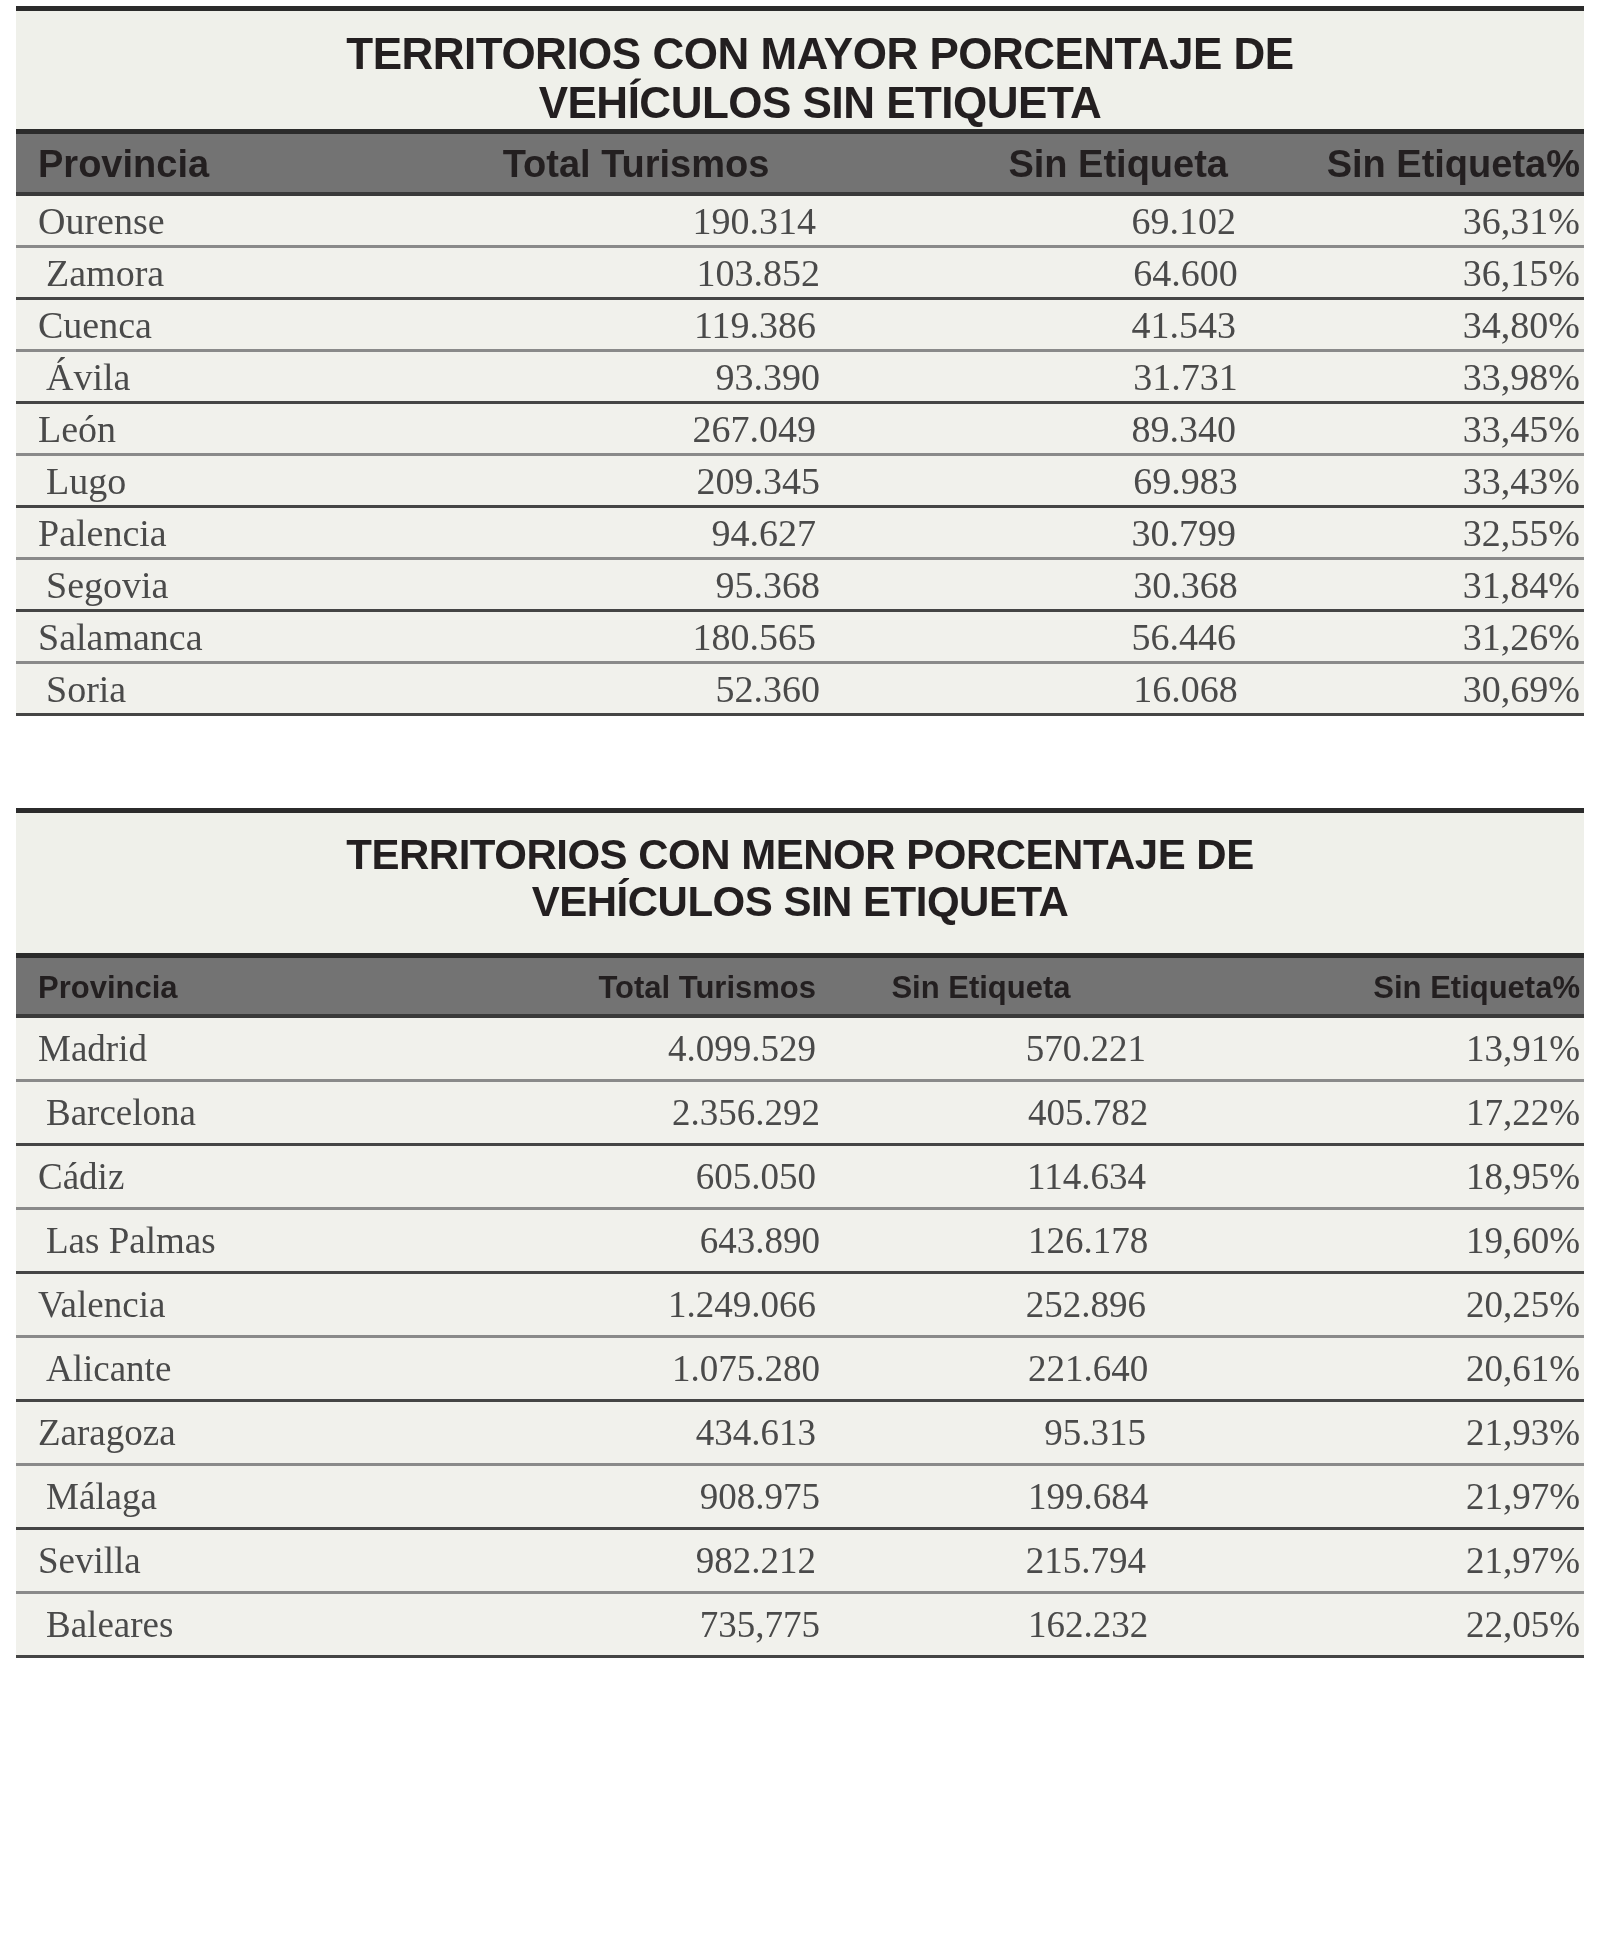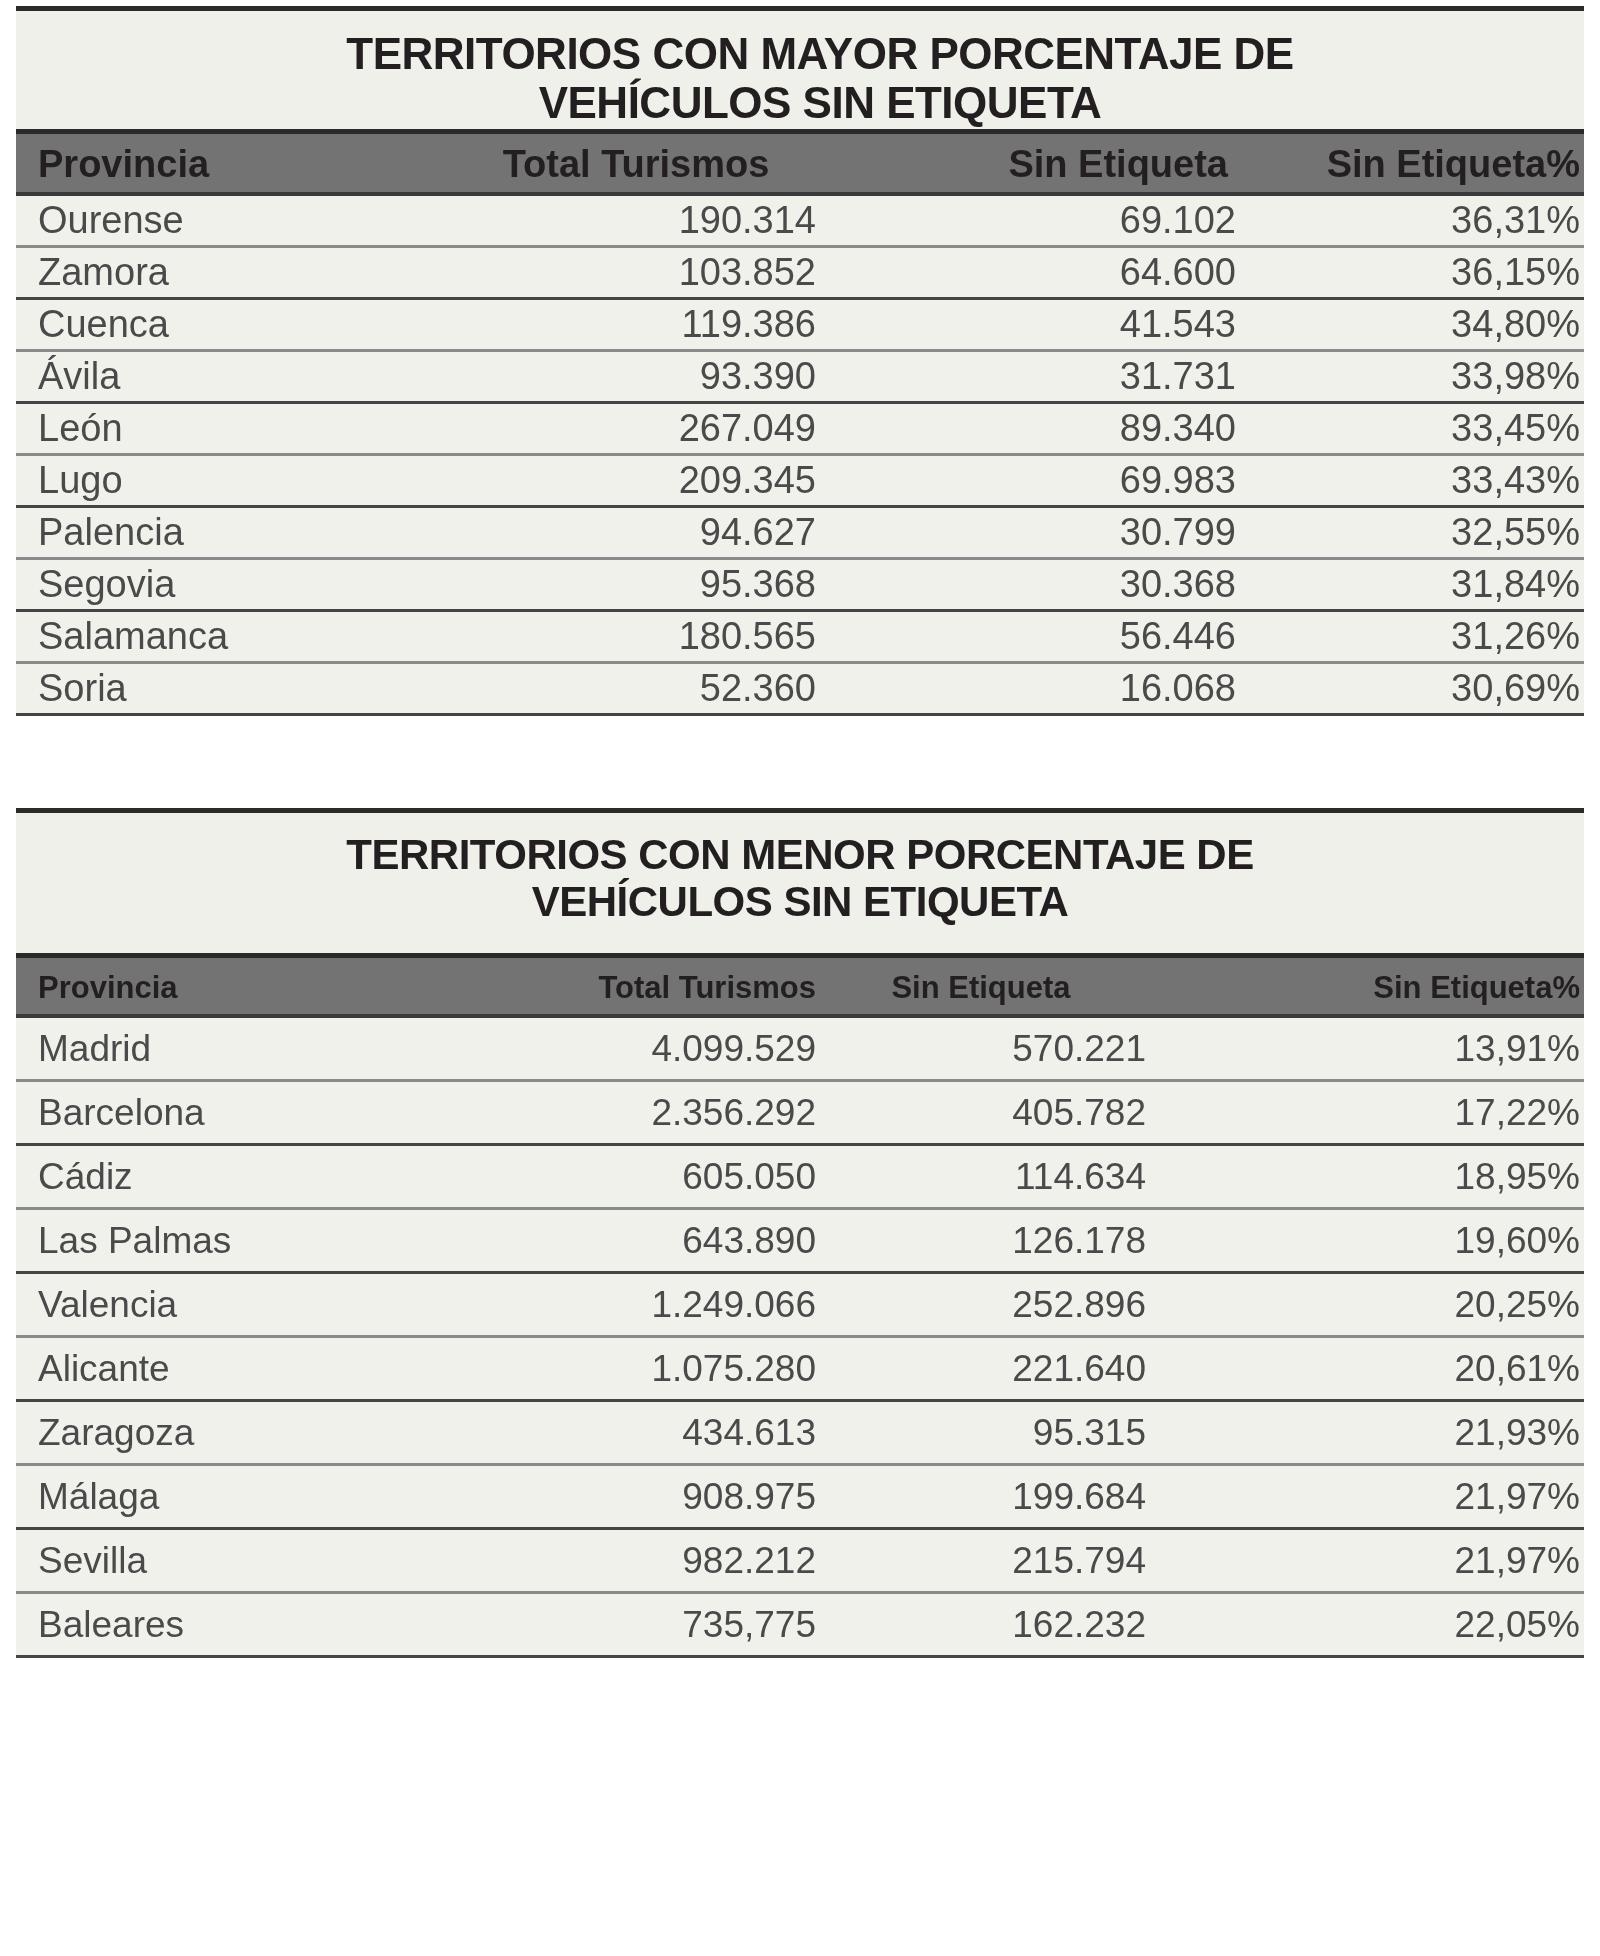--- a/index.html
+++ b/index.html
@@ -59,23 +59,25 @@
     box-sizing: border-box;
   }
 
   
   .data-row {
     display: flex;
     align-items: center;
     border-bottom: 3px solid #8a8a8a;
     box-sizing: border-box;
     background: #f1f1ec;
+    font-family: Liberation Serif, serif;
   }
   .data-row.alt {
     border-bottom-color: #454545;
+    padding-left: 8px;
   }
   .cell {
     color: #4a4a4a;
     white-space: nowrap;
     box-sizing: border-box;
     overflow: hidden;
   }
 
   
   #table-top .title-banner { height: 128px; padding-top: 18px; }

